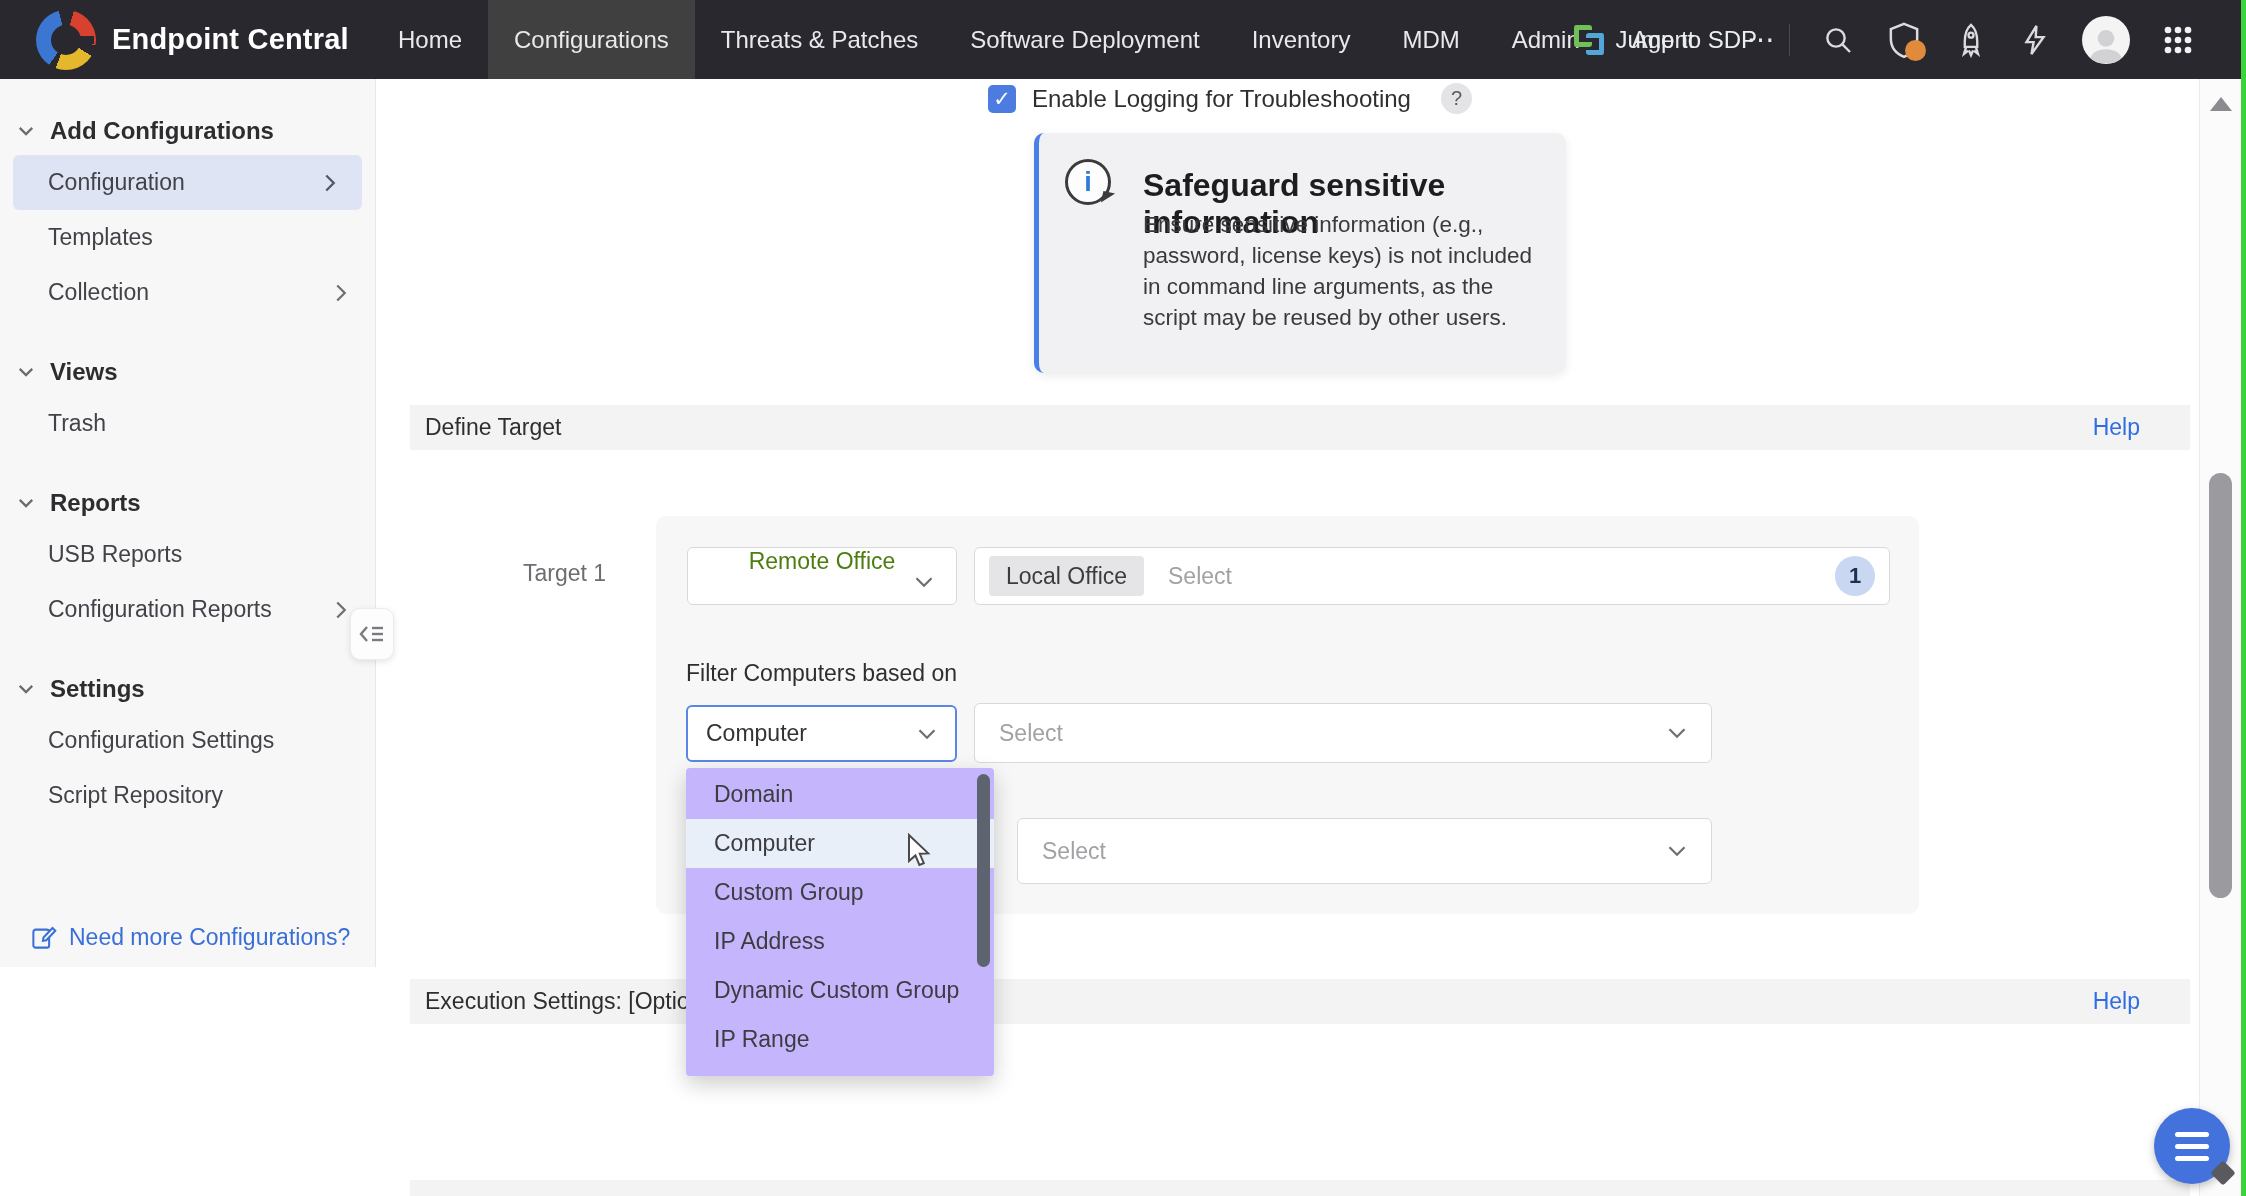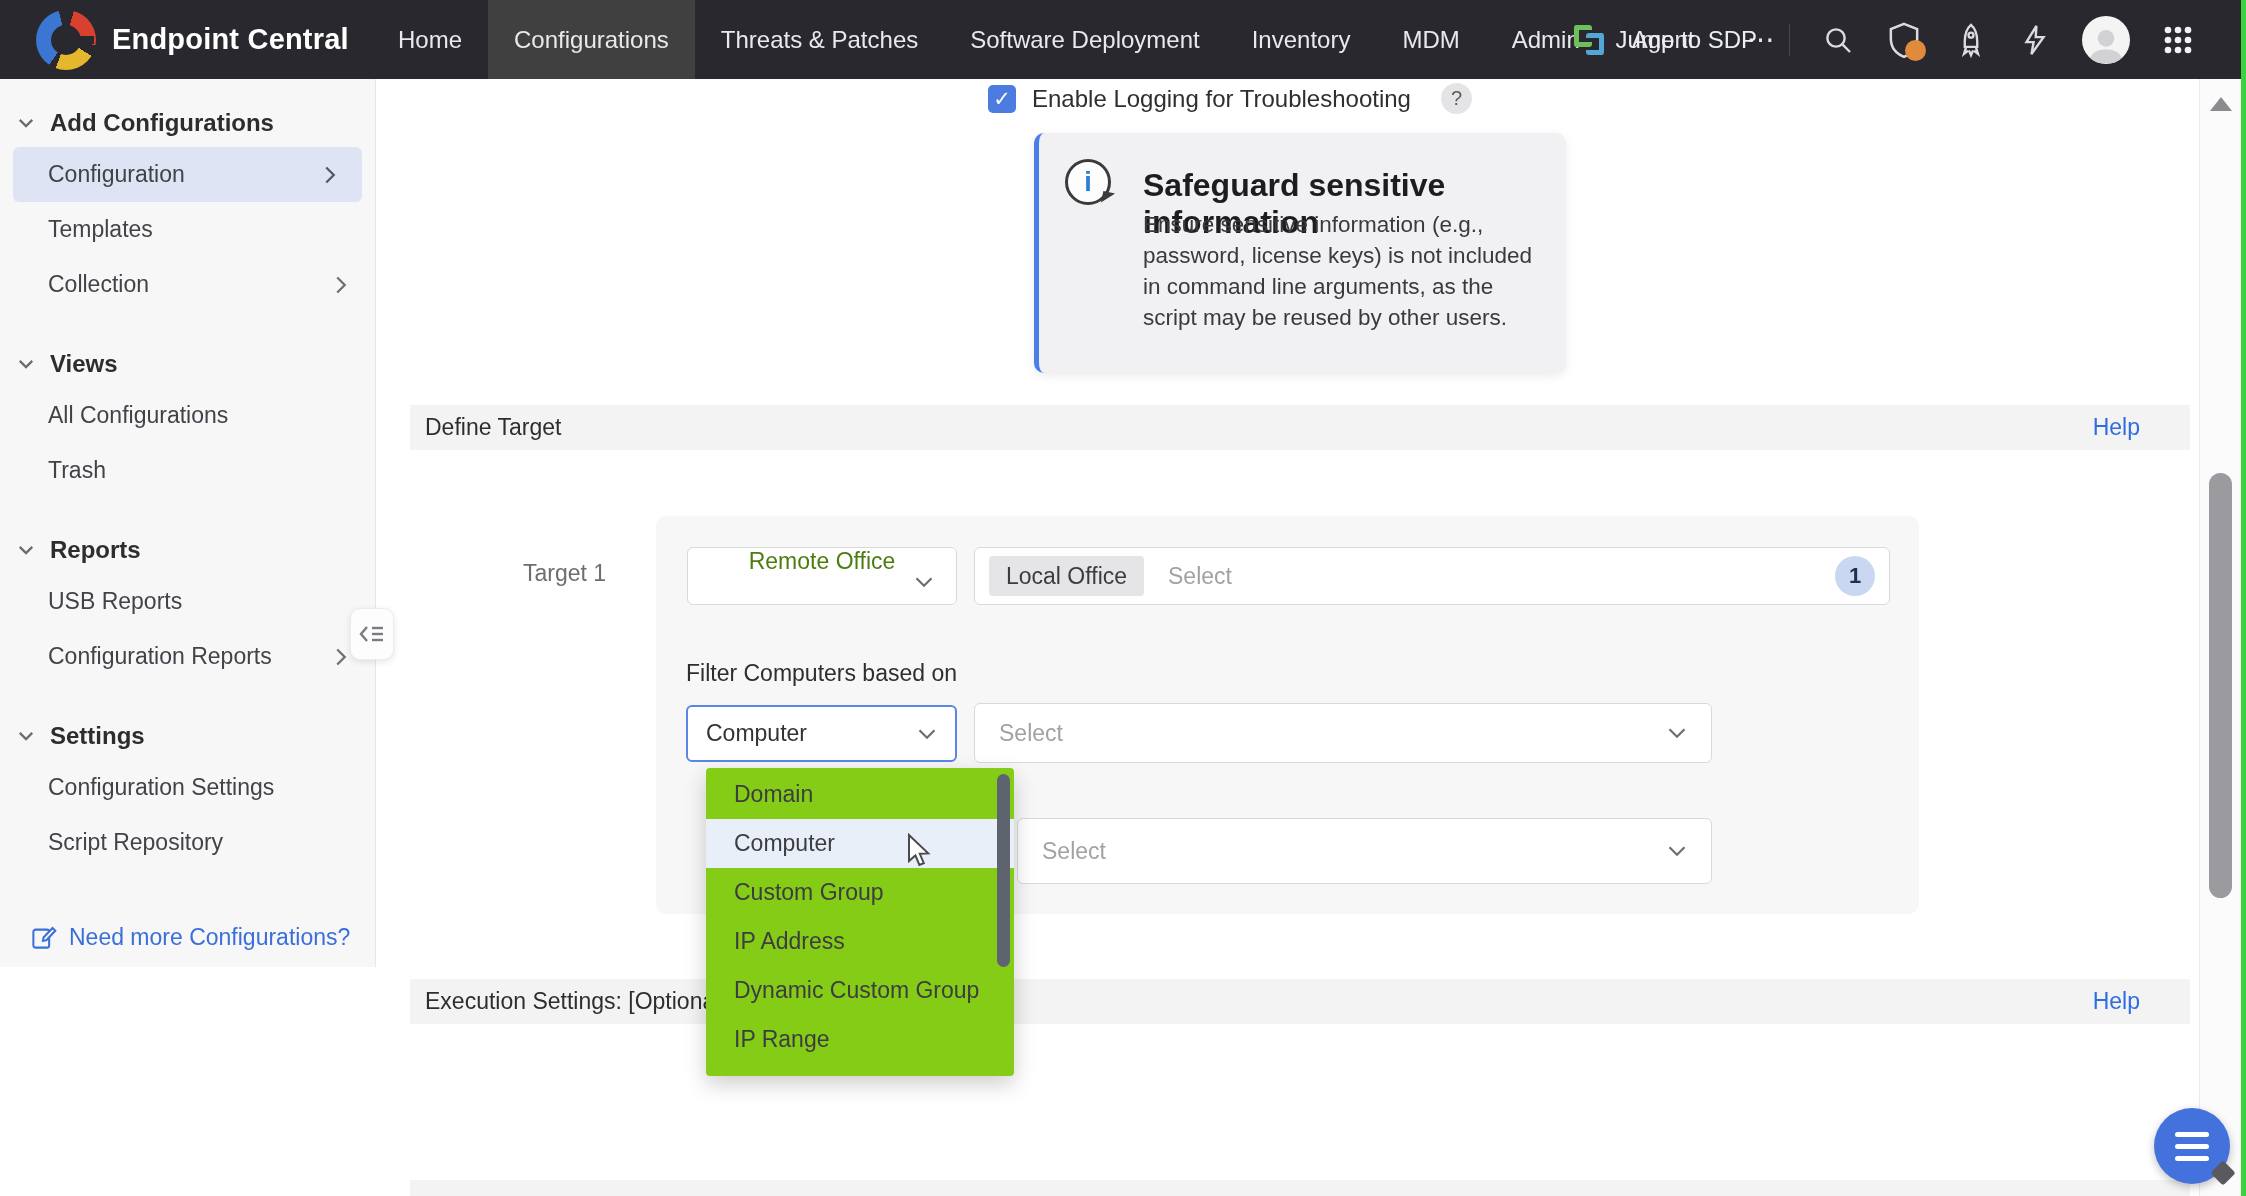--- a/index.html
+++ b/index.html
@@ -26,21 +26,21 @@
   .jump-glyph .sq1 { position:absolute; left:0; top:0; width:18px; height:22px; border:5px solid #6fbf5a; border-right:none; border-radius:3px; }
   .jump-glyph .sq2 { position:absolute; right:0; bottom:0; width:18px; height:22px; border:5px solid #53a6d8; border-left:none; border-radius:3px; }
   .jump-label { color:#eceff2; font-size:24px; }
   .top-divider { width:1px; height:32px; background:#4a4a51; }
   .top-icon { display:flex; align-items:center; justify-content:center; cursor:pointer; }
   .shield-wrap { position:relative; }
   .shield-dot { position:absolute; right:-4px; bottom:-2px; width:21px; height:21px; border-radius:50%; background:#e08a3c; }
   .avatar { width:48px; height:48px; border-radius:50%; background:#f4f4f4; overflow:hidden; display:flex; align-items:flex-end; justify-content:center; }
 
   
-  .sidebar { position:absolute; left:0; top:79px; width:376px; height:888px; background:#f7f7f8; border-right:1px solid #e7e7e9; padding-top:20px; z-index:20; }
+  .sidebar { position:absolute; left:0; top:79px; width:376px; height:888px; background:#f7f7f8; border-right:1px solid #e7e7e9; padding-top:28px; z-index:20; }
   .side-header { display:flex; align-items:center; gap:14px; padding:0 16px; height:48px; font-size:24px; font-weight:bold; color:#2d2d2f; }
   .side-header.gap { margin-top:28px; }
   .side-item { position:relative; display:flex; align-items:center; height:55px; padding-left:48px; font-size:23px; color:#414348; cursor:pointer; }
   .side-item.selected { background:#dfe4f5; border-radius:6px; margin:0 13px; padding-left:35px; }
   .chev-right { position:absolute; right:26px; top:50%; transform:translateY(-50%); }
   .side-item.selected .chev-right { right:24px; }
   .collapse-tab { position:absolute; left:350px; top:608px; width:44px; height:52px; background:#fdfdfd; border:1px solid #ececec; border-radius:10px; box-shadow:0 2px 6px rgba(0,0,0,.10); display:flex; align-items:center; justify-content:center; cursor:pointer; z-index:25; }
   .side-footer { position:absolute; left:30px; bottom:16px; display:flex; align-items:center; gap:12px; color:#3a6fd8; font-size:23px; cursor:pointer; }
 
   
@@ -72,21 +72,21 @@
   .sel-remote { left:687px; top:547px; width:270px; height:58px; padding:0 22px; font-size:23px; color:#4d7c0f;flex-direction:column; }
   .wide-field { left:974px; top:547px; width:916px; height:58px; padding:0 14px; }
   .chip { background:#e5e5e8; border-radius:4px; height:40px; display:flex; align-items:center; padding:0 17px; font-size:23px; color:#3c3c40; }
   .wide-placeholder { margin-left:24px; font-size:23px; color:#a2a2a6; }
   .count-badge { margin-left:auto; width:40px; height:40px; border-radius:50%; background:#c9d7f3; color:#22304f; font-size:22px; font-weight:bold; display:flex; align-items:center; justify-content:center; }
   .filter-label { position:absolute; left:686px; top:660px; font-size:23px; color:#2e2e30; z-index:4; }
   .sel-computer { left:686px; top:705px; width:271px; height:57px; padding:0 18px; font-size:23px; color:#333; border:2px solid #5b86e5; }
   .sel-one { left:974px; top:703px; width:738px; height:60px; padding:0 24px; font-size:23px; color:#a2a2a6; }
   .sel-two { left:1017px; top:818px; width:695px; height:66px; padding:0 24px; font-size:23px; color:#a2a2a6; }
 
-  .options-panel { position:absolute; left:706px; top:768px; width:308px; height:308px; background:#84cc16; border-radius:4px; box-shadow:0 8px 22px rgba(0,0,0,.20); z-index:50; padding-top:2px; }
+  .options-panel { position:absolute; left:686px; top:768px; width:308px; height:308px; background:#c4b5fd; border-radius:4px; box-shadow:0 8px 22px rgba(0,0,0,.20); z-index:50; padding-top:2px; }
   .option { height:49px; display:flex; align-items:center; padding-left:28px; font-size:23px; color:#3d3d41; cursor:pointer; }
   .option.hl { background:#e9eff9; }
   .panel-scroll { position:absolute; right:4px; top:6px; width:13px; height:193px; background:#5d6470; border-radius:7px; }
 
   .retry-panel { position:absolute; left:456px; top:1062px; width:1728px; height:92px; background:#f5f5f6; border-radius:8px; z-index:5; }
   .retry-row { position:absolute; left:24px; top:14px; display:flex; align-items:center; gap:20px; }
   .retry-label { font-size:23px; color:#2e2e30; }
   .retry-hint { position:absolute; left:71px; top:52px; font-size:21.5px; color:#8f949c; }
   .bottom-strip { position:absolute; left:410px; top:1180px; width:1780px; height:16px; background:#f3f3f4; z-index:2; }
 
@@ -206,23 +206,20 @@
         </span>
     </div>
 
     <div class="side-header gap">
       <svg width="20" height="20" viewBox="0 0 16 16" fill="none" stroke="#6b6b70" stroke-width="1.8">
           <polyline points="3,5.5 8,10.5 13,5.5"></polyline>
         </svg>
       <span>Views</span>
     </div>
     <div class="side-item">
-      <span>All Configurations</span>
-    </div>
-    <div class="side-item">
       <span>Trash</span>
     </div>
 
     <div class="side-header gap">
       <svg width="20" height="20" viewBox="0 0 16 16" fill="none" stroke="#6b6b70" stroke-width="1.8">
           <polyline points="3,5.5 8,10.5 13,5.5"></polyline>
         </svg>
       <span>Reports</span>
     </div>
     <div class="side-item">

